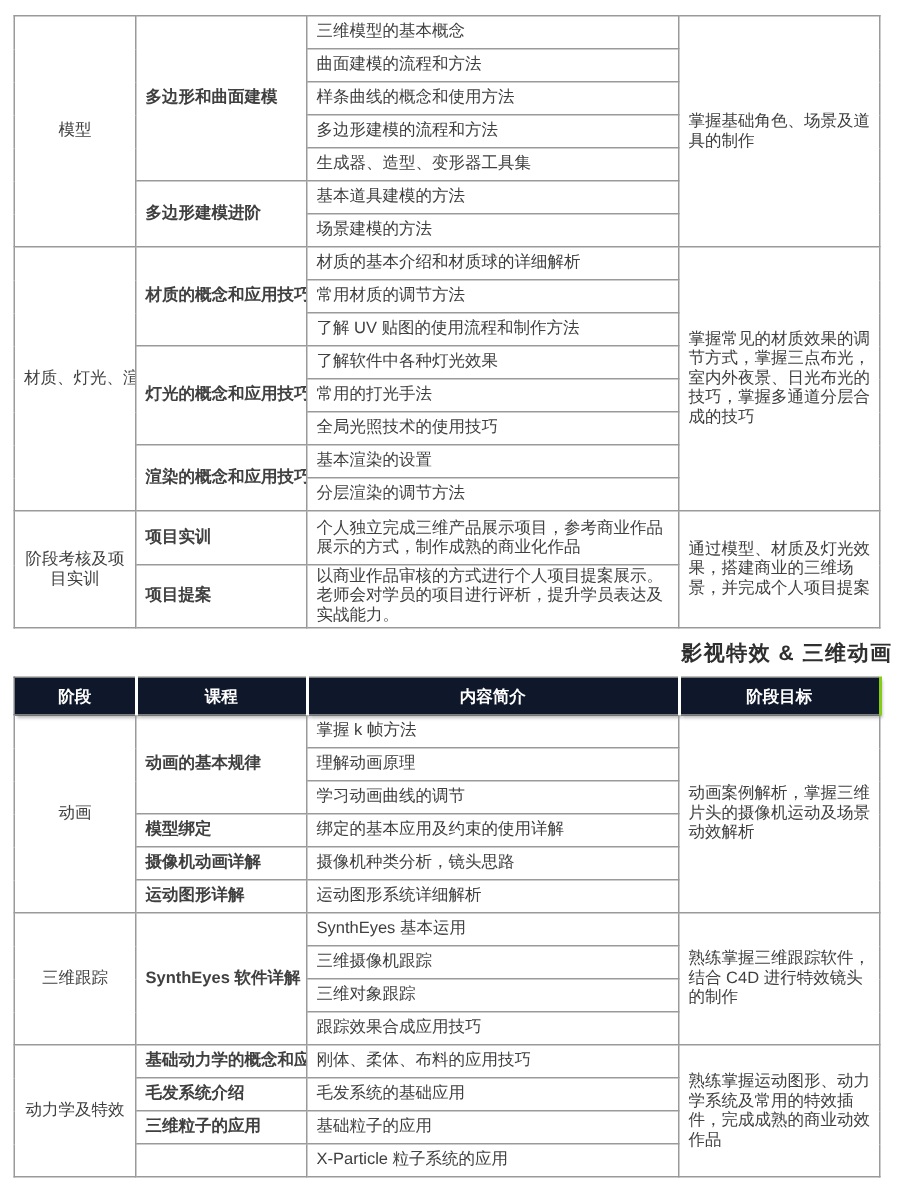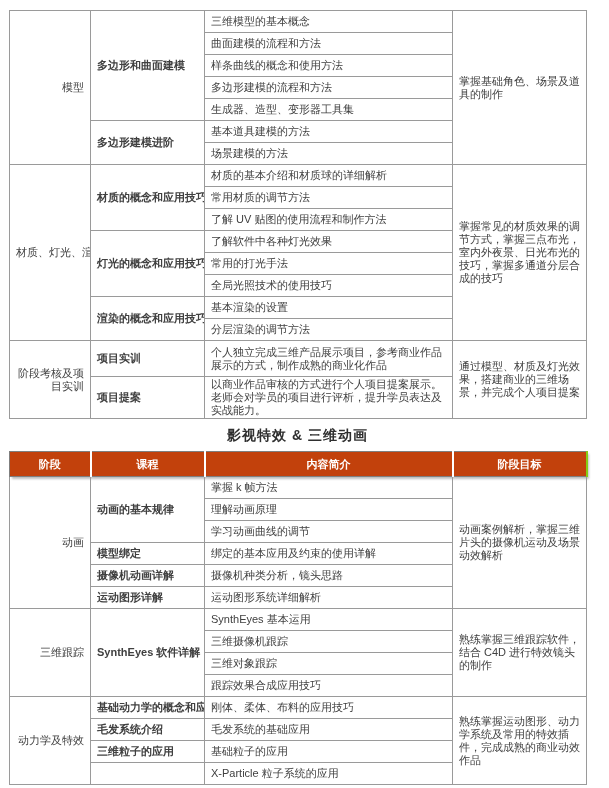--- a/index.html
+++ b/index.html
@@ -4,31 +4,31 @@
 <style>
   html,body{margin:0;padding:0;background:#ffffff;}
   body{width:609px;height:788px;overflow:hidden;
        font-family:"Liberation Sans","DejaVu Sans",sans-serif;}
   .page{padding-top:10px;width:609px;}
   table.tbl{border-collapse:collapse;table-layout:fixed;width:577px;margin-left:9px;
             border:1px solid #7f7f7f;}
   table.tbl td{border:1px solid #9a9a9a;font-size:11px;color:#404040;
                padding:1px 6px;height:19px;line-height:13px;vertical-align:middle;
                overflow:hidden;word-break:break-all;}
-  td.stage{text-align:right;padding:1px 2px;white-space:nowrap;font-size:10px;}
+  td.stage{text-align:center;padding:1px 2px;white-space:nowrap;font-size:10px;}
   td.stage.wrap{white-space:normal;word-break:break-all;}
   td.course{white-space:nowrap;padding:1px 5px;font-weight:bold;}
   td.goal{word-break:break-all;margin-left:48px;}
   tr.tall td{height:33px;}
-  table.tbl th{background:#c2410c;color:#ffffff;font-size:11px;font-weight:bold;
+  table.tbl th{background:#0f172a;color:#ffffff;font-size:11px;font-weight:bold;
                text-align:center;height:22px;padding:1px 2px;
                border:1px solid #7f7f7f;border-right:2px solid #ffffff;
                box-shadow:1.5px 1.5px 2px rgba(110,110,110,0.45);}
   table.tbl th:last-child{border-right:2px solid #84cc16;}
-  .section-title{width:595px;text-align:center;font-size:14px;font-weight:bold;
+  .section-title{width:595px;text-align:right;font-size:14px;font-weight:bold;
                  color:#2f2f2f;margin:8px 0 6px 0;letter-spacing:1px;}
 </style>
 </head>
 <body>
 
 <div class="page">
 
   <table class="tbl">
     <colgroup>
         <col style="width:81px">

